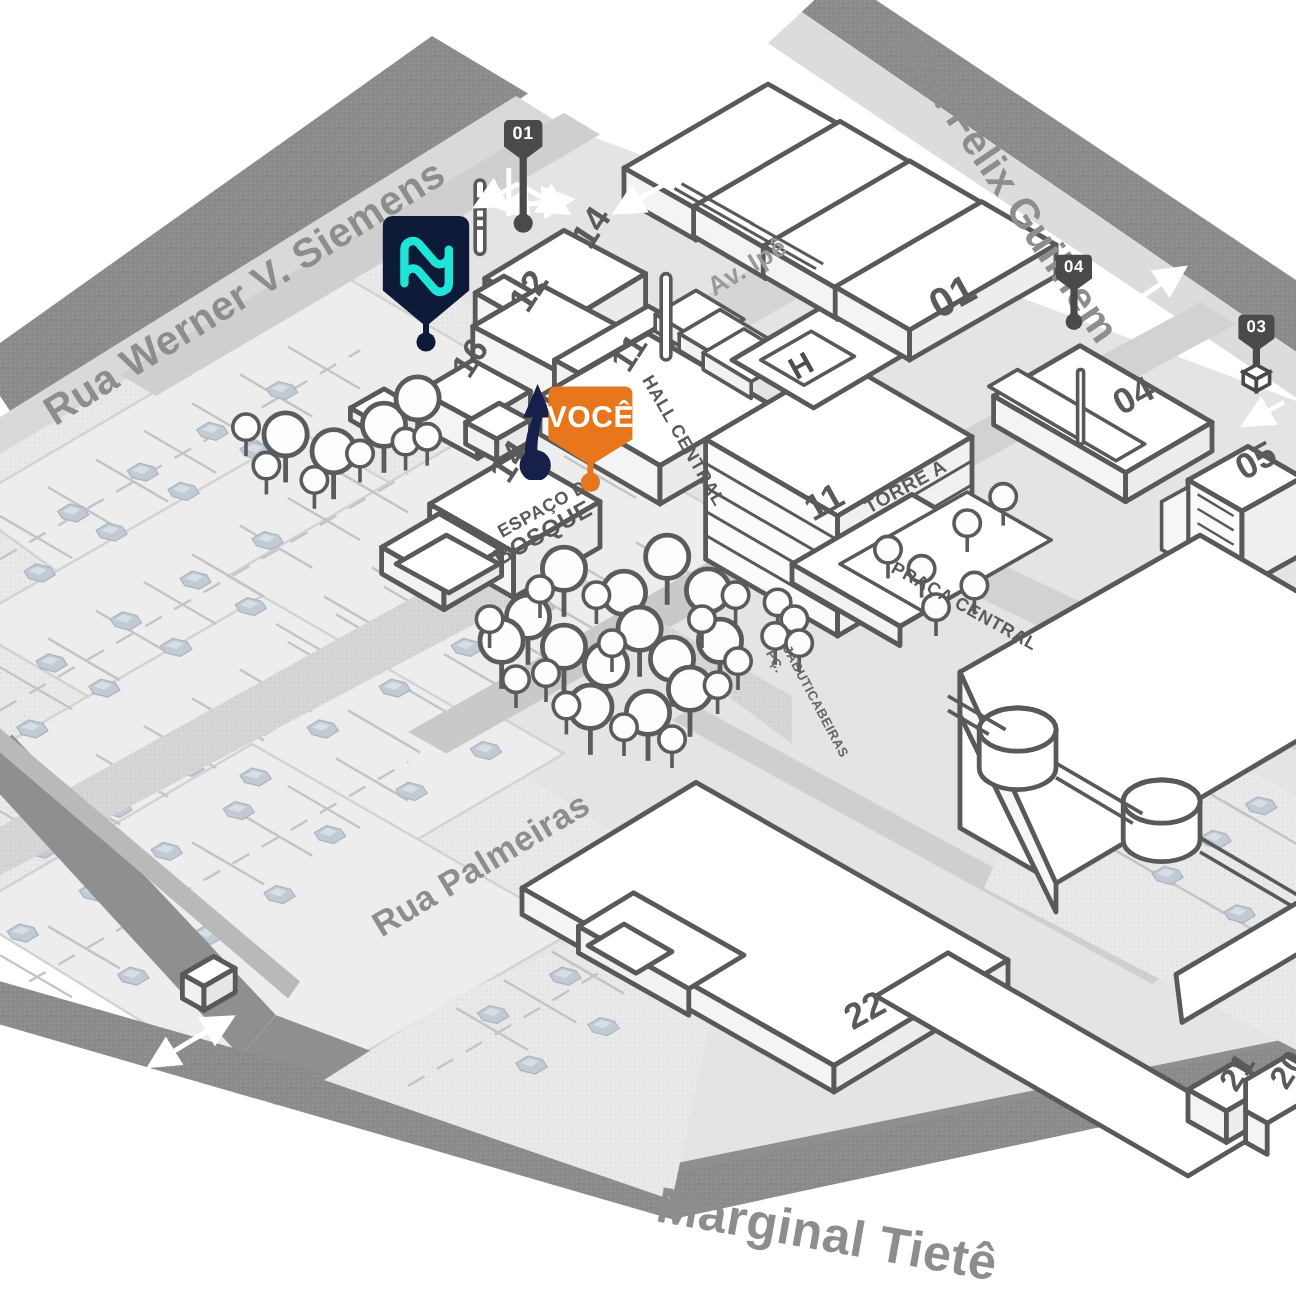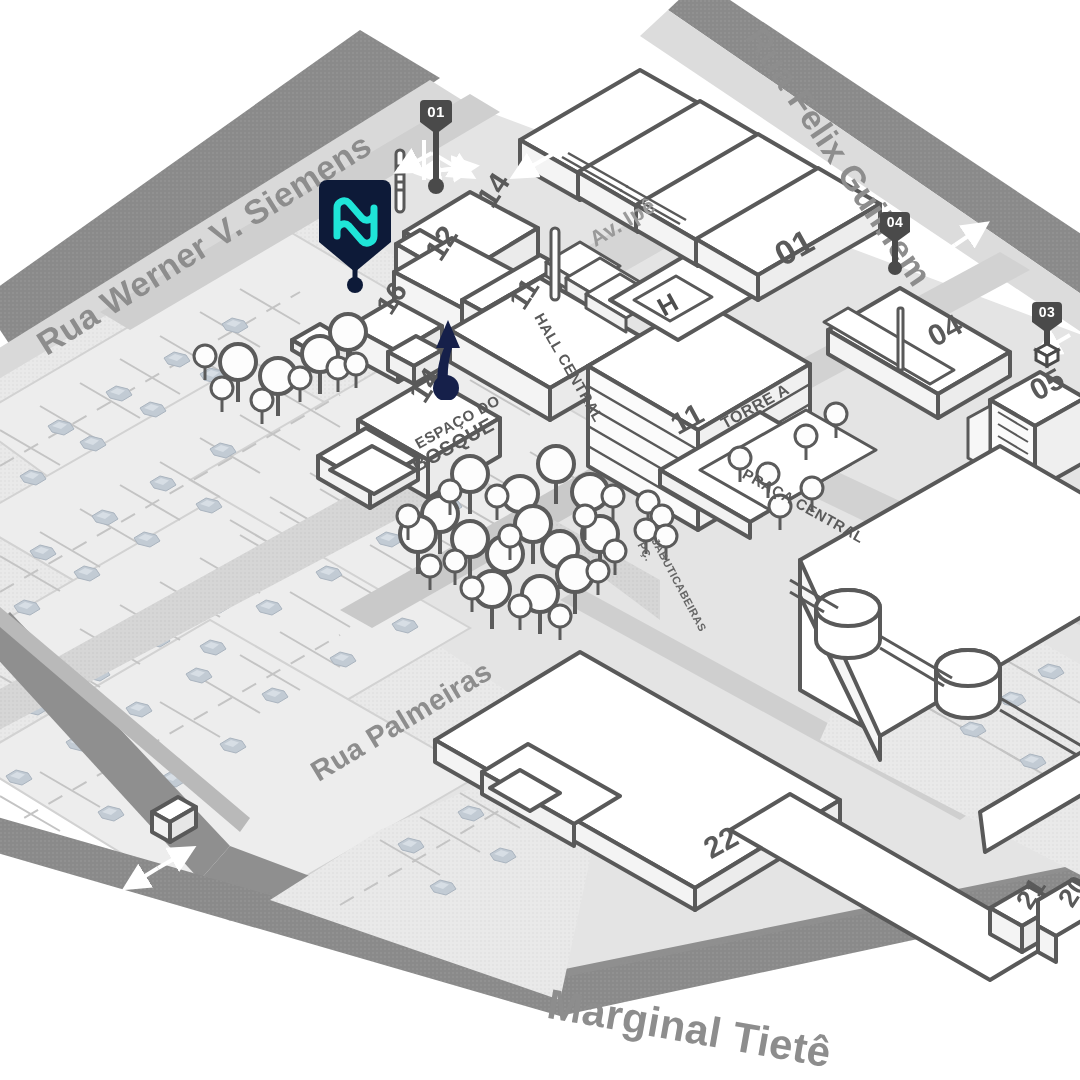--- a/index.html
+++ b/index.html
@@ -628,40 +628,48 @@
     </svg>
   </div>
 
   <div class="pin" style="left:420px; top:300px; width:52px; height:100px;">
     <svg width="52" height="100" viewBox="0 0 52 100">
       <path d="M22 98 C14 80 18 62 24 48 L16 48 L28 20 L40 48 L32 48 C28 62 26 78 30 90 Z" fill="#16204a"></path>
       <circle cx="26" cy="88" r="13" fill="#16204a"></circle>
     </svg>
   </div>
 
+  <div class="pin" style="left:455px; top:320px; width:74px; height:92px;">
+    <svg width="74" height="92" viewBox="0 0 74 92" style="position:absolute;left:0;top:0;">
+      <path d="M2 8 a6 6 0 0 1 6-6 h58 a6 6 0 0 1 6 6 v38 L37 68 L2 46 Z" fill="#e8761c"></path>
+      <line x1="37" y1="62" x2="37" y2="78" stroke="#e8761c" stroke-width="5"></line>
+      <circle cx="37" cy="82" r="8" fill="#e8761c"></circle>
+    </svg>
+    <div class="voce-txt" style="top:14px;">VOCÊ</div>
+  </div>
 
   <div class="gate" style="left:418px; top:100px; width:36px; height:96px;">
     <svg width="36" height="96" viewBox="0 0 36 96" style="position:absolute;left:0;top:0;">
       <path d="M2 4 a4 4 0 0 1 4-4 h24 a4 4 0 0 1 4 4 v18 L18 34 L2 22 Z" fill="#4a4a4a"></path>
       <line x1="18" y1="30" x2="18" y2="82" stroke="#4a4a4a" stroke-width="6"></line>
       <circle cx="18" cy="86" r="8" fill="#4a4a4a"></circle>
     </svg>
     <div class="num">01</div>
   </div>
 
   <div class="gate" style="left:878px; top:212px; width:34px; height:68px;">
     <svg width="34" height="68" viewBox="0 0 34 68" style="position:absolute;left:0;top:0;">
       <path d="M2 4 a4 4 0 0 1 4-4 h22 a4 4 0 0 1 4 4 v16 L17 31 L2 20 Z" fill="#4a4a4a"></path>
       <line x1="17" y1="28" x2="17" y2="52" stroke="#4a4a4a" stroke-width="6"></line>
       <circle cx="17" cy="56" r="7" fill="#4a4a4a"></circle>
     </svg>
     <div class="num" style="font-size:14px; top:2px;">04</div>
   </div>
 
-  <div class="gate" style="left:1030px; top:262px; width:34px; height:68px;margin-top:40px;">
+  <div class="gate" style="left:1030px; top:262px; width:34px; height:68px;">
     <svg width="34" height="68" viewBox="0 0 34 68" style="position:absolute;left:0;top:0;">
       <path d="M2 4 a4 4 0 0 1 4-4 h22 a4 4 0 0 1 4 4 v16 L17 31 L2 20 Z" fill="#4a4a4a"></path>
       <line x1="17" y1="28" x2="17" y2="46" stroke="#4a4a4a" stroke-width="6"></line>
       <g stroke="#4a4a4a" stroke-width="3" fill="#ffffff">
         <polygon points="6,48 17,42 28,48 17,54"></polygon>
         <polygon points="6,48 17,54 17,64 6,58"></polygon>
         <polygon points="17,54 28,48 28,58 17,64"></polygon>
       </g>
     </svg>
     <div class="num" style="font-size:14px; top:2px;">03</div>

